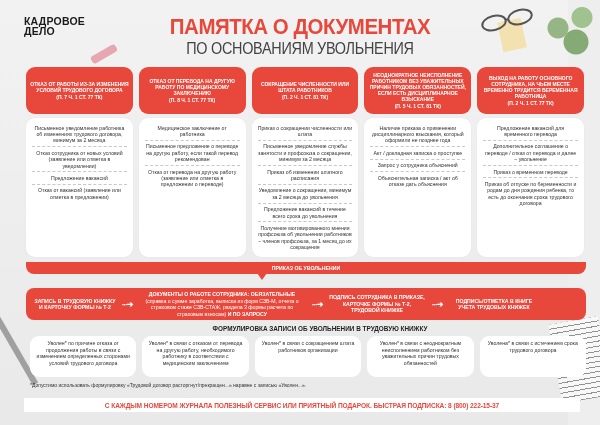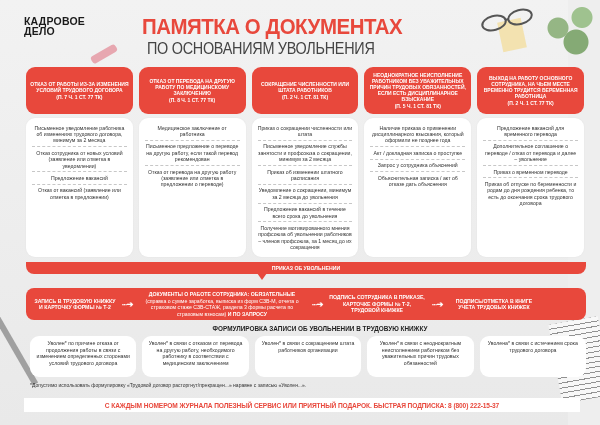--- a/index.html
+++ b/index.html
@@ -7,21 +7,21 @@
   body {
     background: #eeeeee;
     font-family: "Liberation Sans", sans-serif;
     color: #333;
     position: relative;
   }
   .page { position: absolute; inset: 0; width: 568px; height: 425px; background: linear-gradient(#f2f2f2, #e9e9e9); }
 
   
   .logo { position: absolute; left: 24px; top: 16px; font-weight: 900; font-size: 10.5px; line-height: 10px; color: #1a1a1a; letter-spacing: 0.2px; }
-  .title { position: absolute; left: 130px; top: 16px; width: 340px; text-align: left; }
+  .title { position: absolute; left: 130px; top: 16px; width: 340px; text-align: center; }
   .title-main { font-family: "Liberation Sans", sans-serif; font-weight: 700; font-size: 22px; color: #e8483c; letter-spacing: -0.5px; line-height: 22px; transform: scaleX(0.93); transform-origin: center; }
   .title-sub { font-size: 16px; color: #444; line-height: 18px; margin-top: 2px; letter-spacing: -0.3px; transform: scaleX(0.9); transform-origin: center; }
 
   
   .deco-glasses { position: absolute; left: 478px; top: 8px; width: 60px; height: 26px; }
   .deco-plant { position: absolute; left: 540px; top: 0; width: 60px; height: 70px; border-radius: 0 0 0 40px; background: radial-gradient(circle at 30% 40%, #7fa86a 0 10px, transparent 11px), radial-gradient(circle at 60% 60%, #6c9a57 0 12px, transparent 13px), radial-gradient(circle at 70% 25%, #8cb878 0 10px, transparent 11px); opacity: 0.8; }
   .deco-usb { position: absolute; left: 90px; top: 50px; width: 28px; height: 8px; background: #e7a7b0; border-radius: 3px; transform: rotate(-30deg); }
   .deco-paper { position: absolute; left: 500px; top: 20px; width: 24px; height: 30px; background: #f3dfa5; transform: rotate(-12deg); opacity: 0.85; }
 
   

